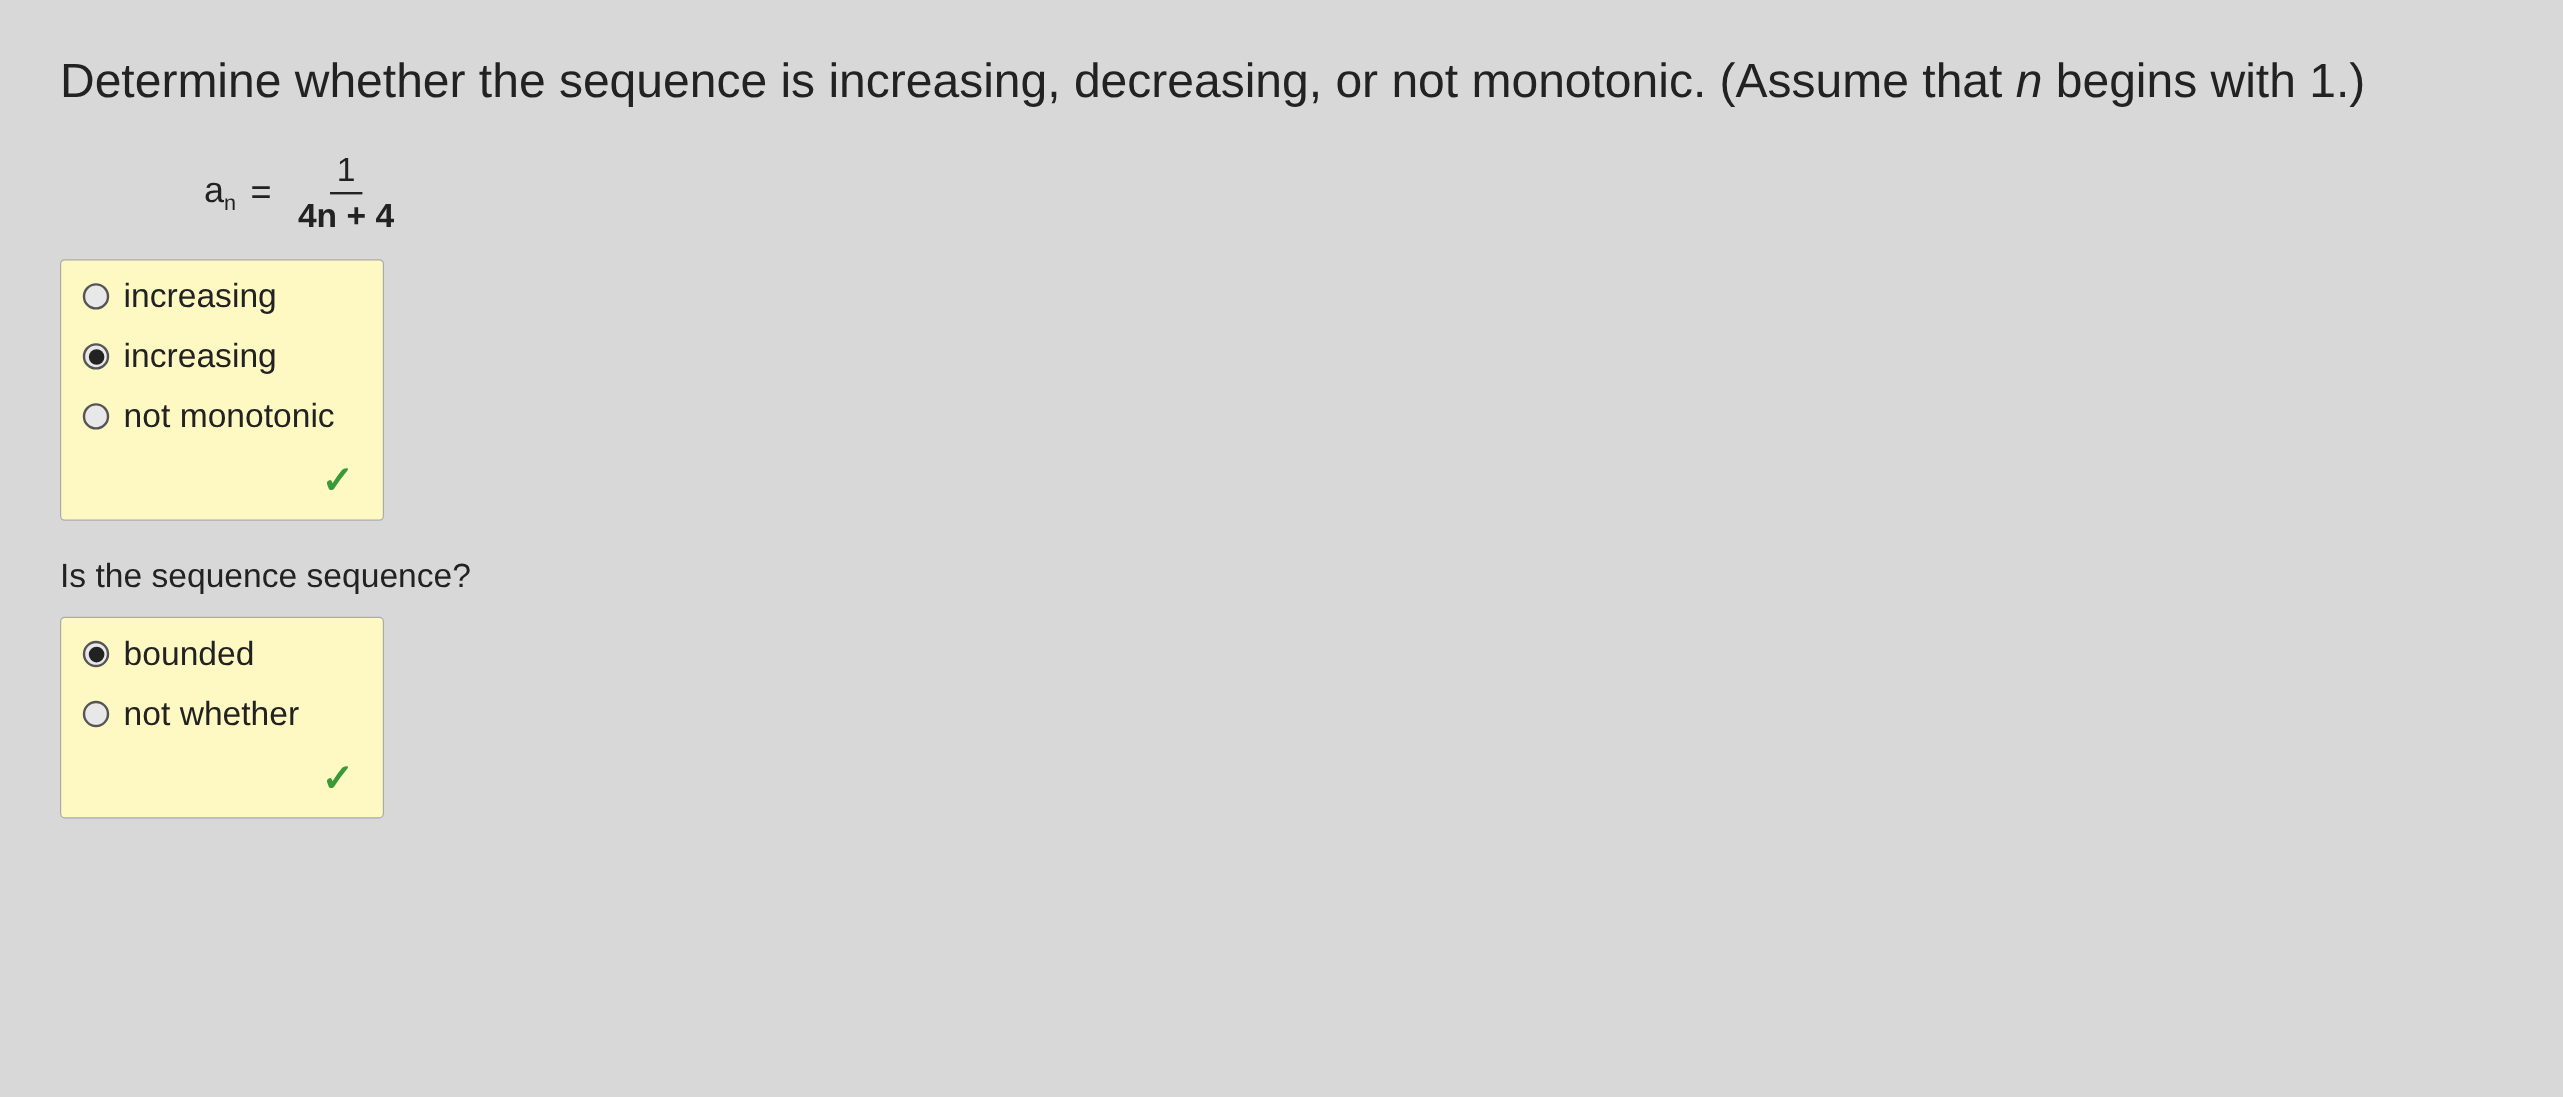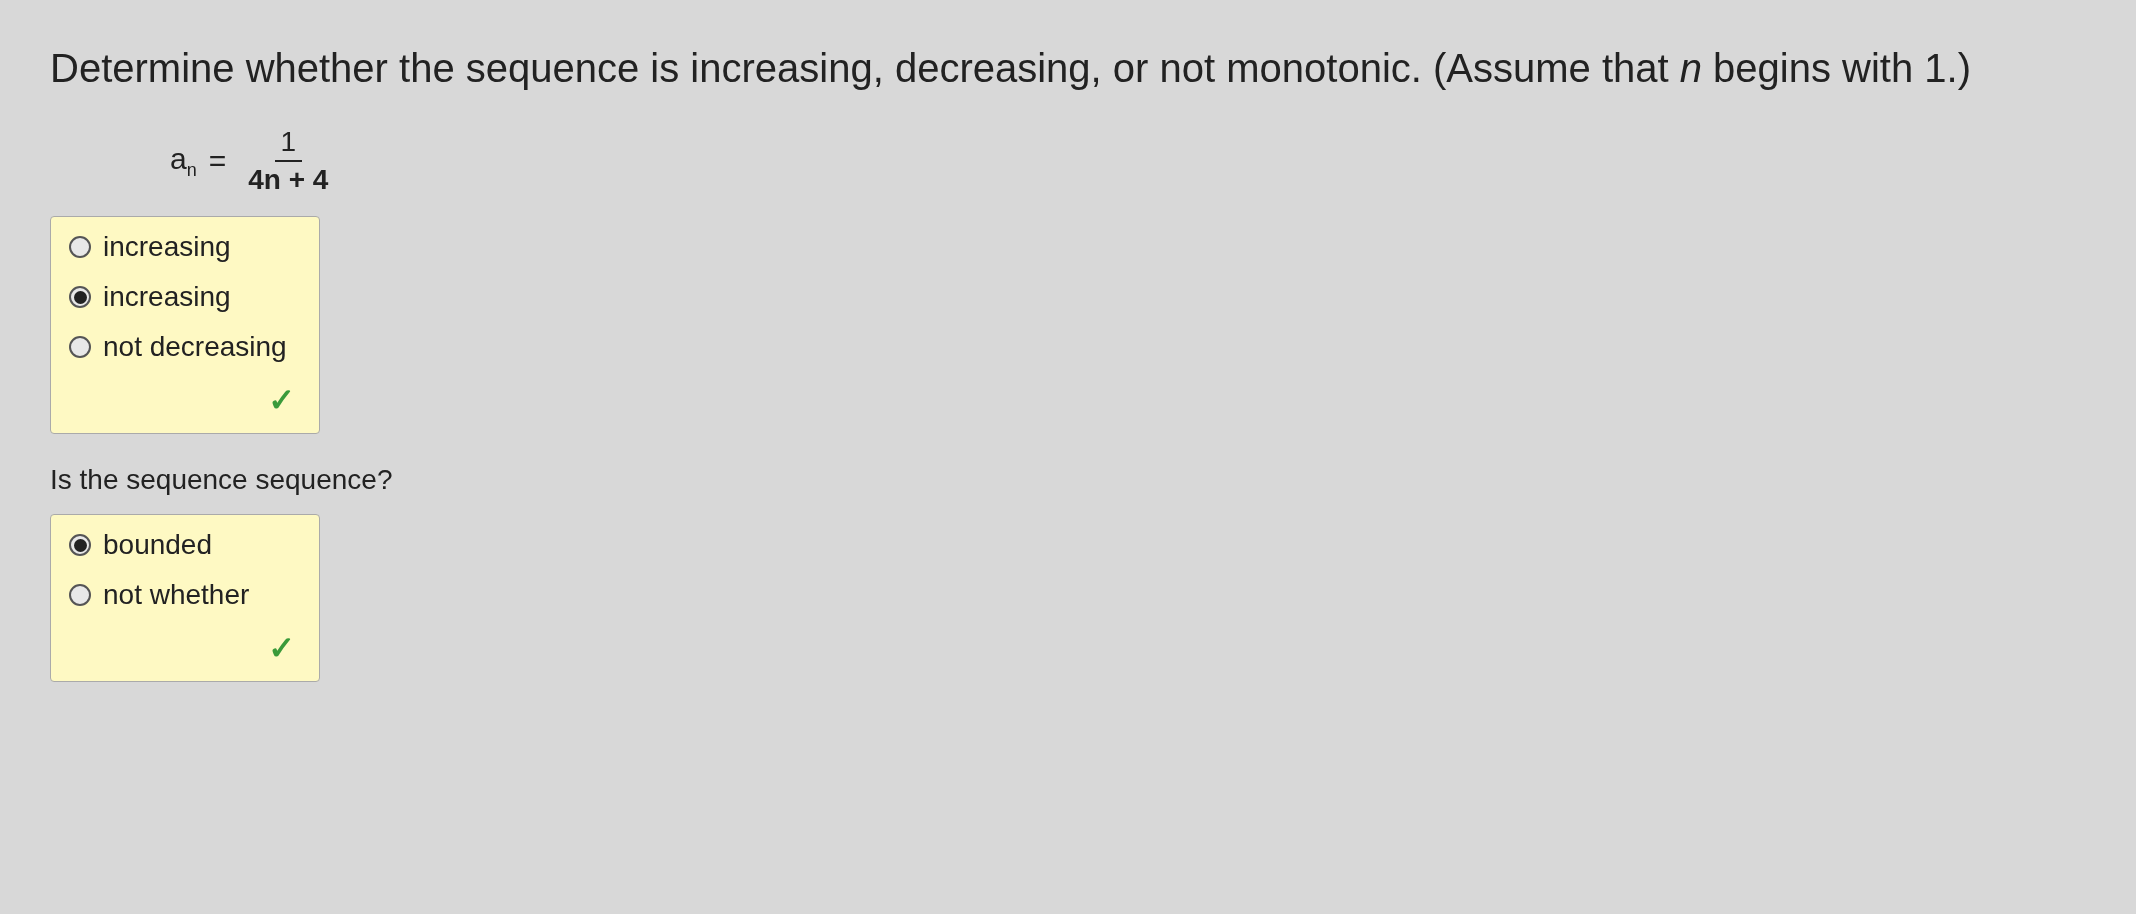--- a/index.html
+++ b/index.html
@@ -152,21 +152,21 @@
   </div>
   <div class="option-row">
     <span class="radio-outer">
       <span class="radio-inner"></span>
     </span>
     <span>increasing</span>
   </div>
   <div class="option-row">
     <span class="radio-outer">
     </span>
-    <span>not decreasing</span>
+    <span>not monotonic</span>
   </div>
   <div class="checkmark-row">
     <span class="checkmark">✓</span>
   </div>
 </div>
 
 <div class="bounded-question">Is the sequence sequence?</div>
 
 <div class="options-box">
   <div class="option-row">

